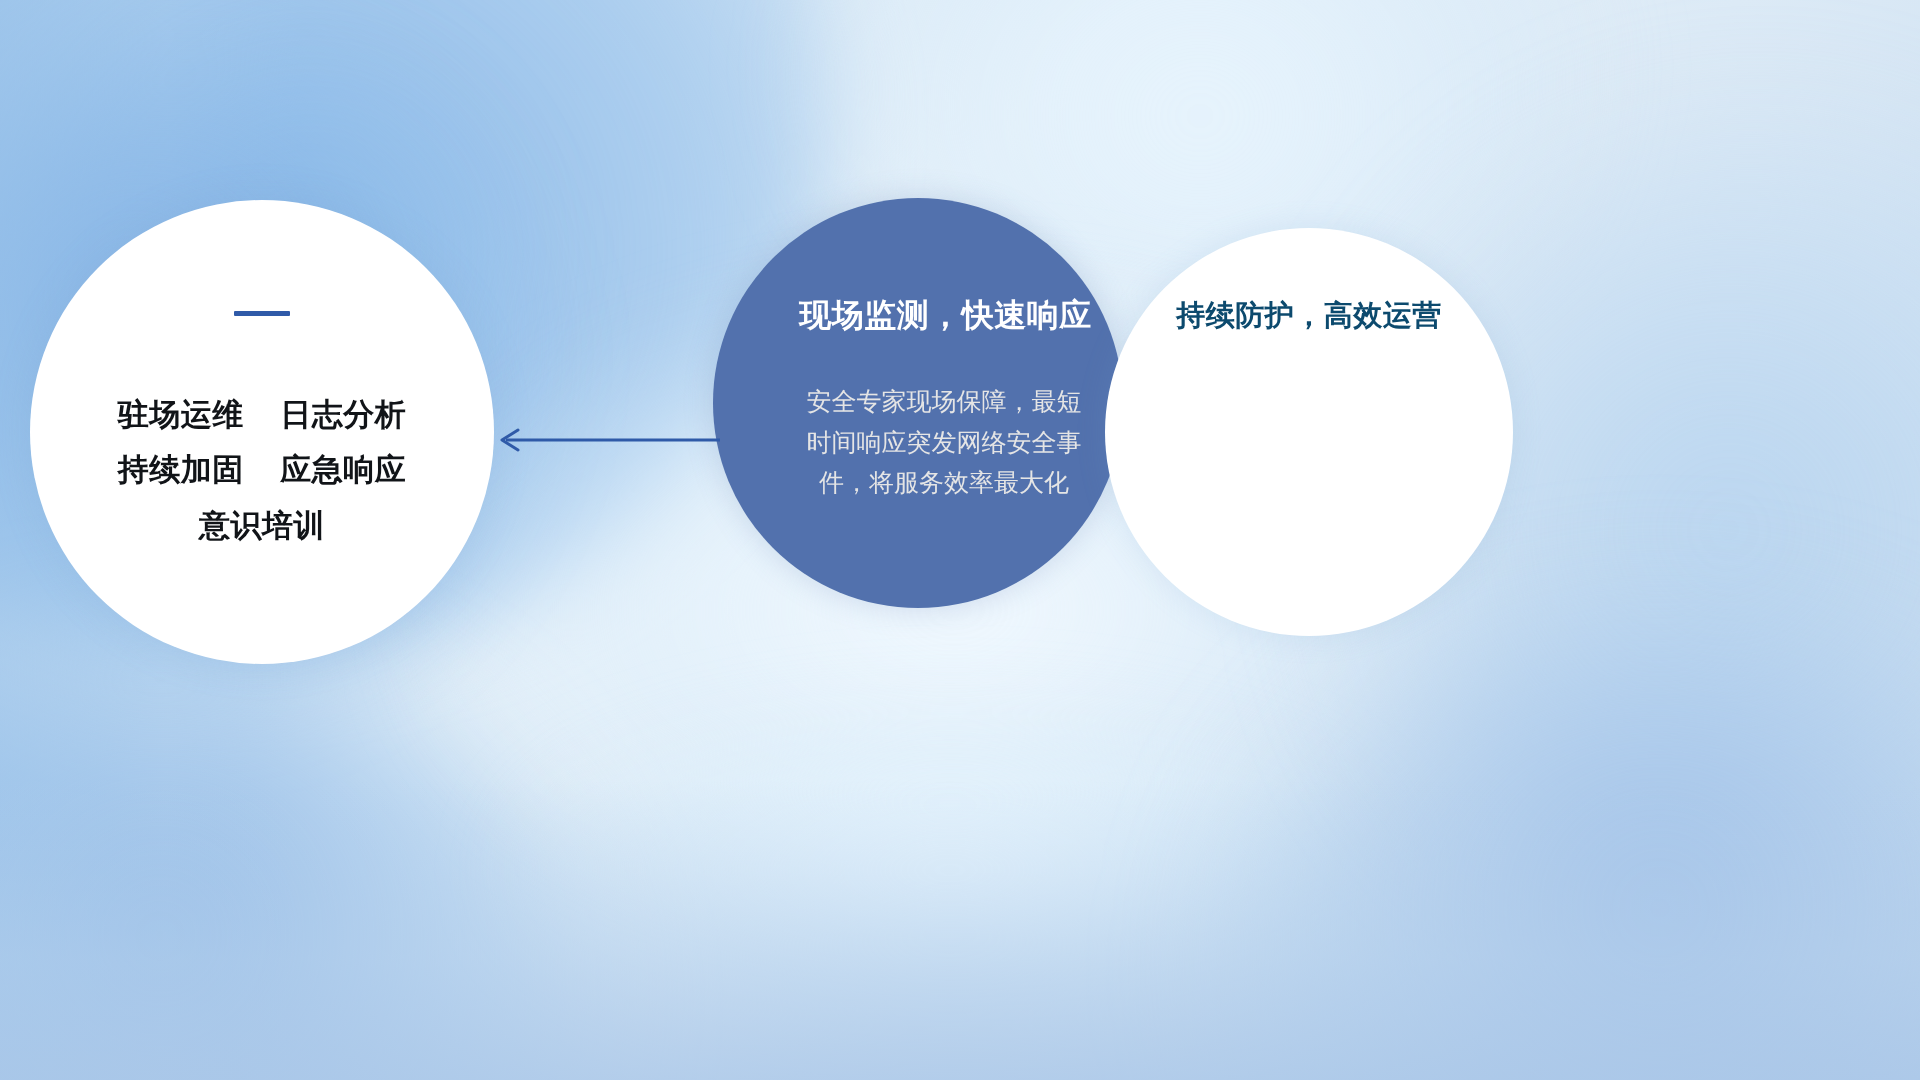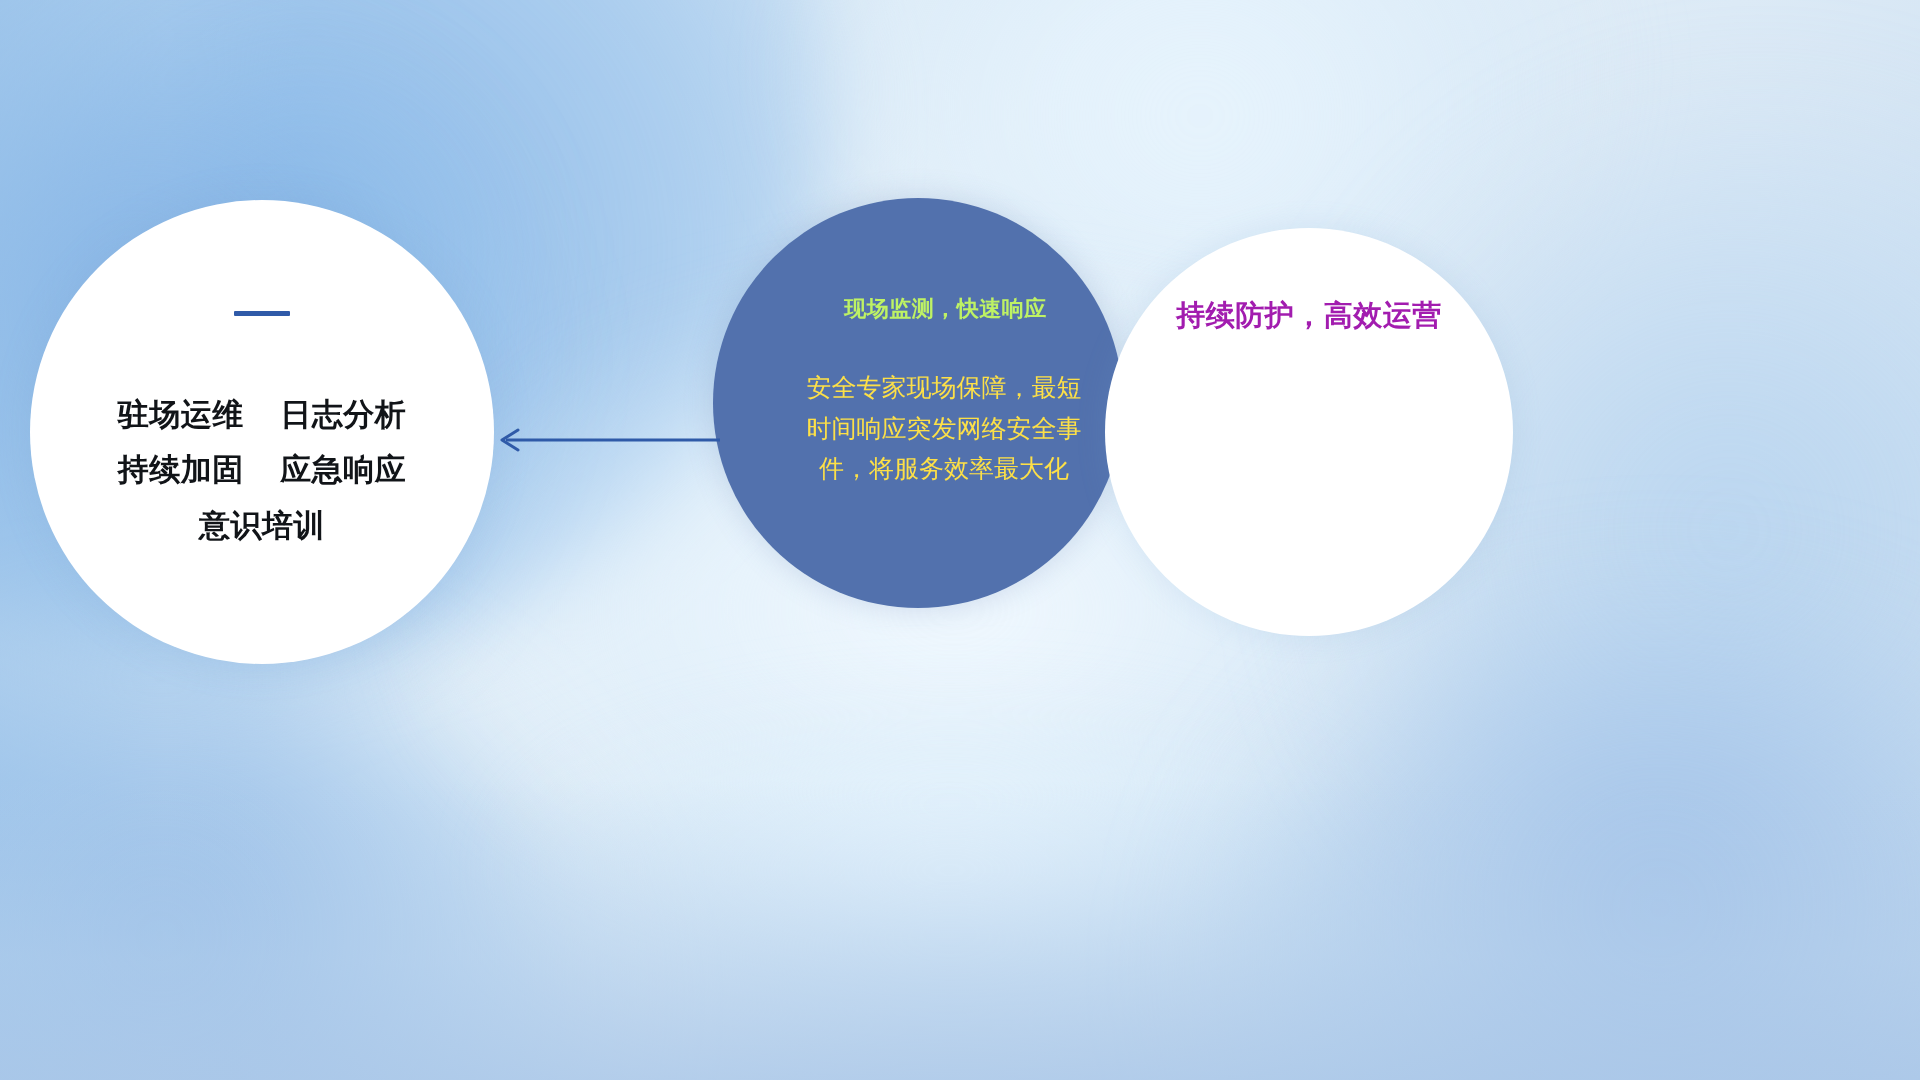--- a/index.html
+++ b/index.html
@@ -146,29 +146,29 @@
     width: 410px;
     height: 410px;
     display: flex;
     flex-direction: column;
     align-items: center;
     justify-content: flex-start;
     padding-top: 96px;
     box-sizing: border-box;
   }
   .mid-title {
-    color: #bef264;
+    color: #ffffff;
     font-weight: bold;
-    font-size: 22px;
+    font-size: 32px;
     letter-spacing: 0.5px;
     white-space: nowrap;
     margin-left: 55px;
   }
   .mid-body {
-    color: #fde047;
+    color: #e5e5e5;
     font-size: 25px;
     line-height: 1.62;
     text-align: center;
     width: 290px;
     margin-top: 43px;
     margin-left: 52px;
   }
 
   .circle-right {
     left: 1105px;
@@ -179,21 +179,21 @@
     z-index: 6;
     box-shadow: 0 0 30px rgba(120,160,205,0.16);
     display: flex;
     flex-direction: column;
     align-items: center;
     justify-content: flex-start;
     padding-top: 68px;
     box-sizing: border-box;
   }
   .right-title {
-    color: #a21caf;
+    color: #0c4a6e;
     font-weight: bold;
     font-size: 29px;
     letter-spacing: 0.5px;
     white-space: nowrap;
   }
   .right-body {
     color: #14181d;
     font-size: 25px;
     line-height: 1.62;
     text-align: center;

